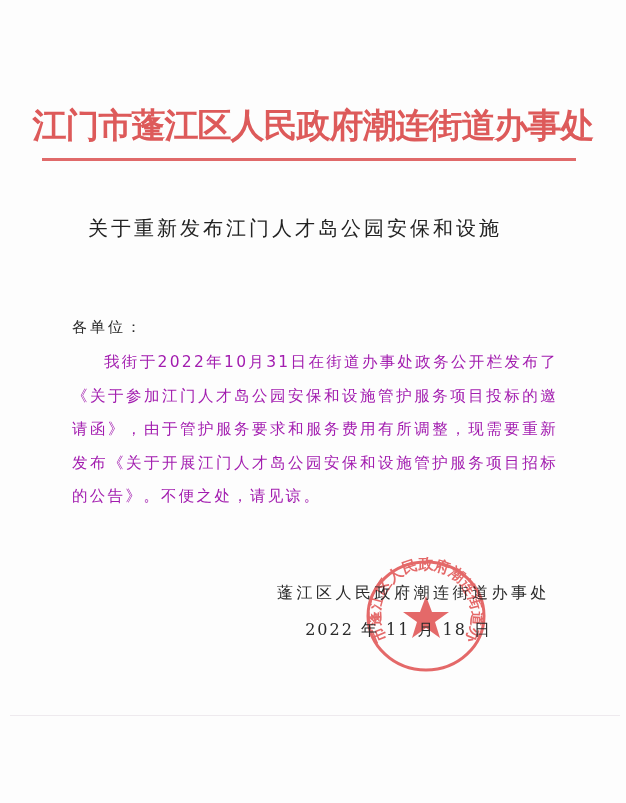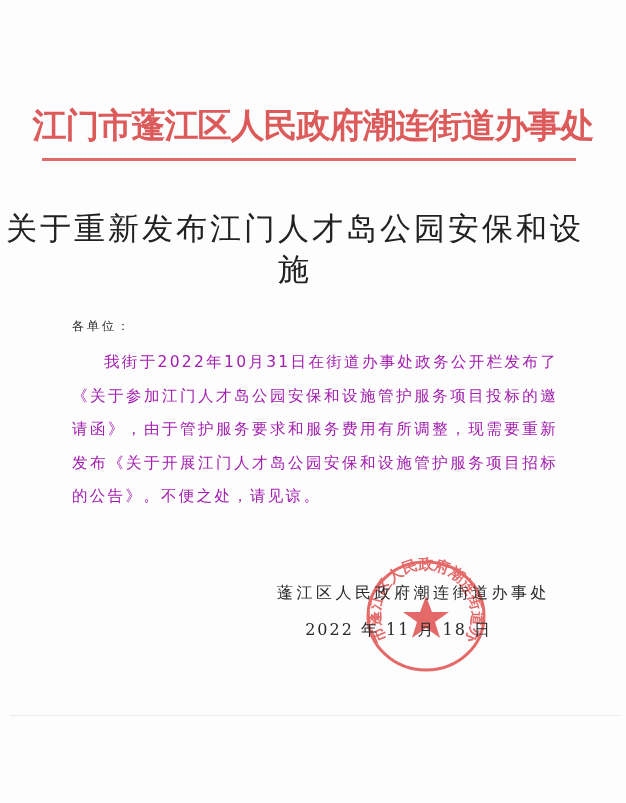--- a/index.html
+++ b/index.html
@@ -11,25 +11,25 @@
       position: absolute; top: 103px; left: 0; width: 626px; text-align: center;
       color: #dd5a5a; font-size: 34px; font-weight: bold; letter-spacing: -1px;
       font-family: "DejaVu Serif", serif;
     }
     .red-rule {
       position: absolute; top: 158px; left: 42px; width: 534px; height: 3px;
       background: #e06a6a;
     }
     .title {
       position: absolute; top: 208px; left: 0; width: 590px; text-align: center;
-      font-size: 31px; line-height: 41px; letter-spacing: 3px; color: #222;
+      font-size: 20px; line-height: 41px; letter-spacing: 3px; color: #222;
       font-family: "DejaVu Sans", sans-serif;
     }
     .salutation {
-      position: absolute; top: 318px; left: 72px; font-size: 12px; letter-spacing: 3px;
+      position: absolute; top: 318px; left: 72px; font-size: 15px; letter-spacing: 3px;
       font-family: "DejaVu Sans", sans-serif;
     }
     .body-text {
       position: absolute; top: 346px; left: 72px; width: 486px;
       font-size: 15.5px; line-height: 33.5px; letter-spacing: 2.3px; text-align: justify;
       text-indent: 32px; font-family: "DejaVu Sans", sans-serif; color: #a21caf;
     }
     .signature {
       position: absolute; top: 583px; left: 0; width: 550px; text-align: right;
       font-size: 16px; letter-spacing: 3.5px; font-family: Liberation Sans, sans-serif; z-index: 2;

